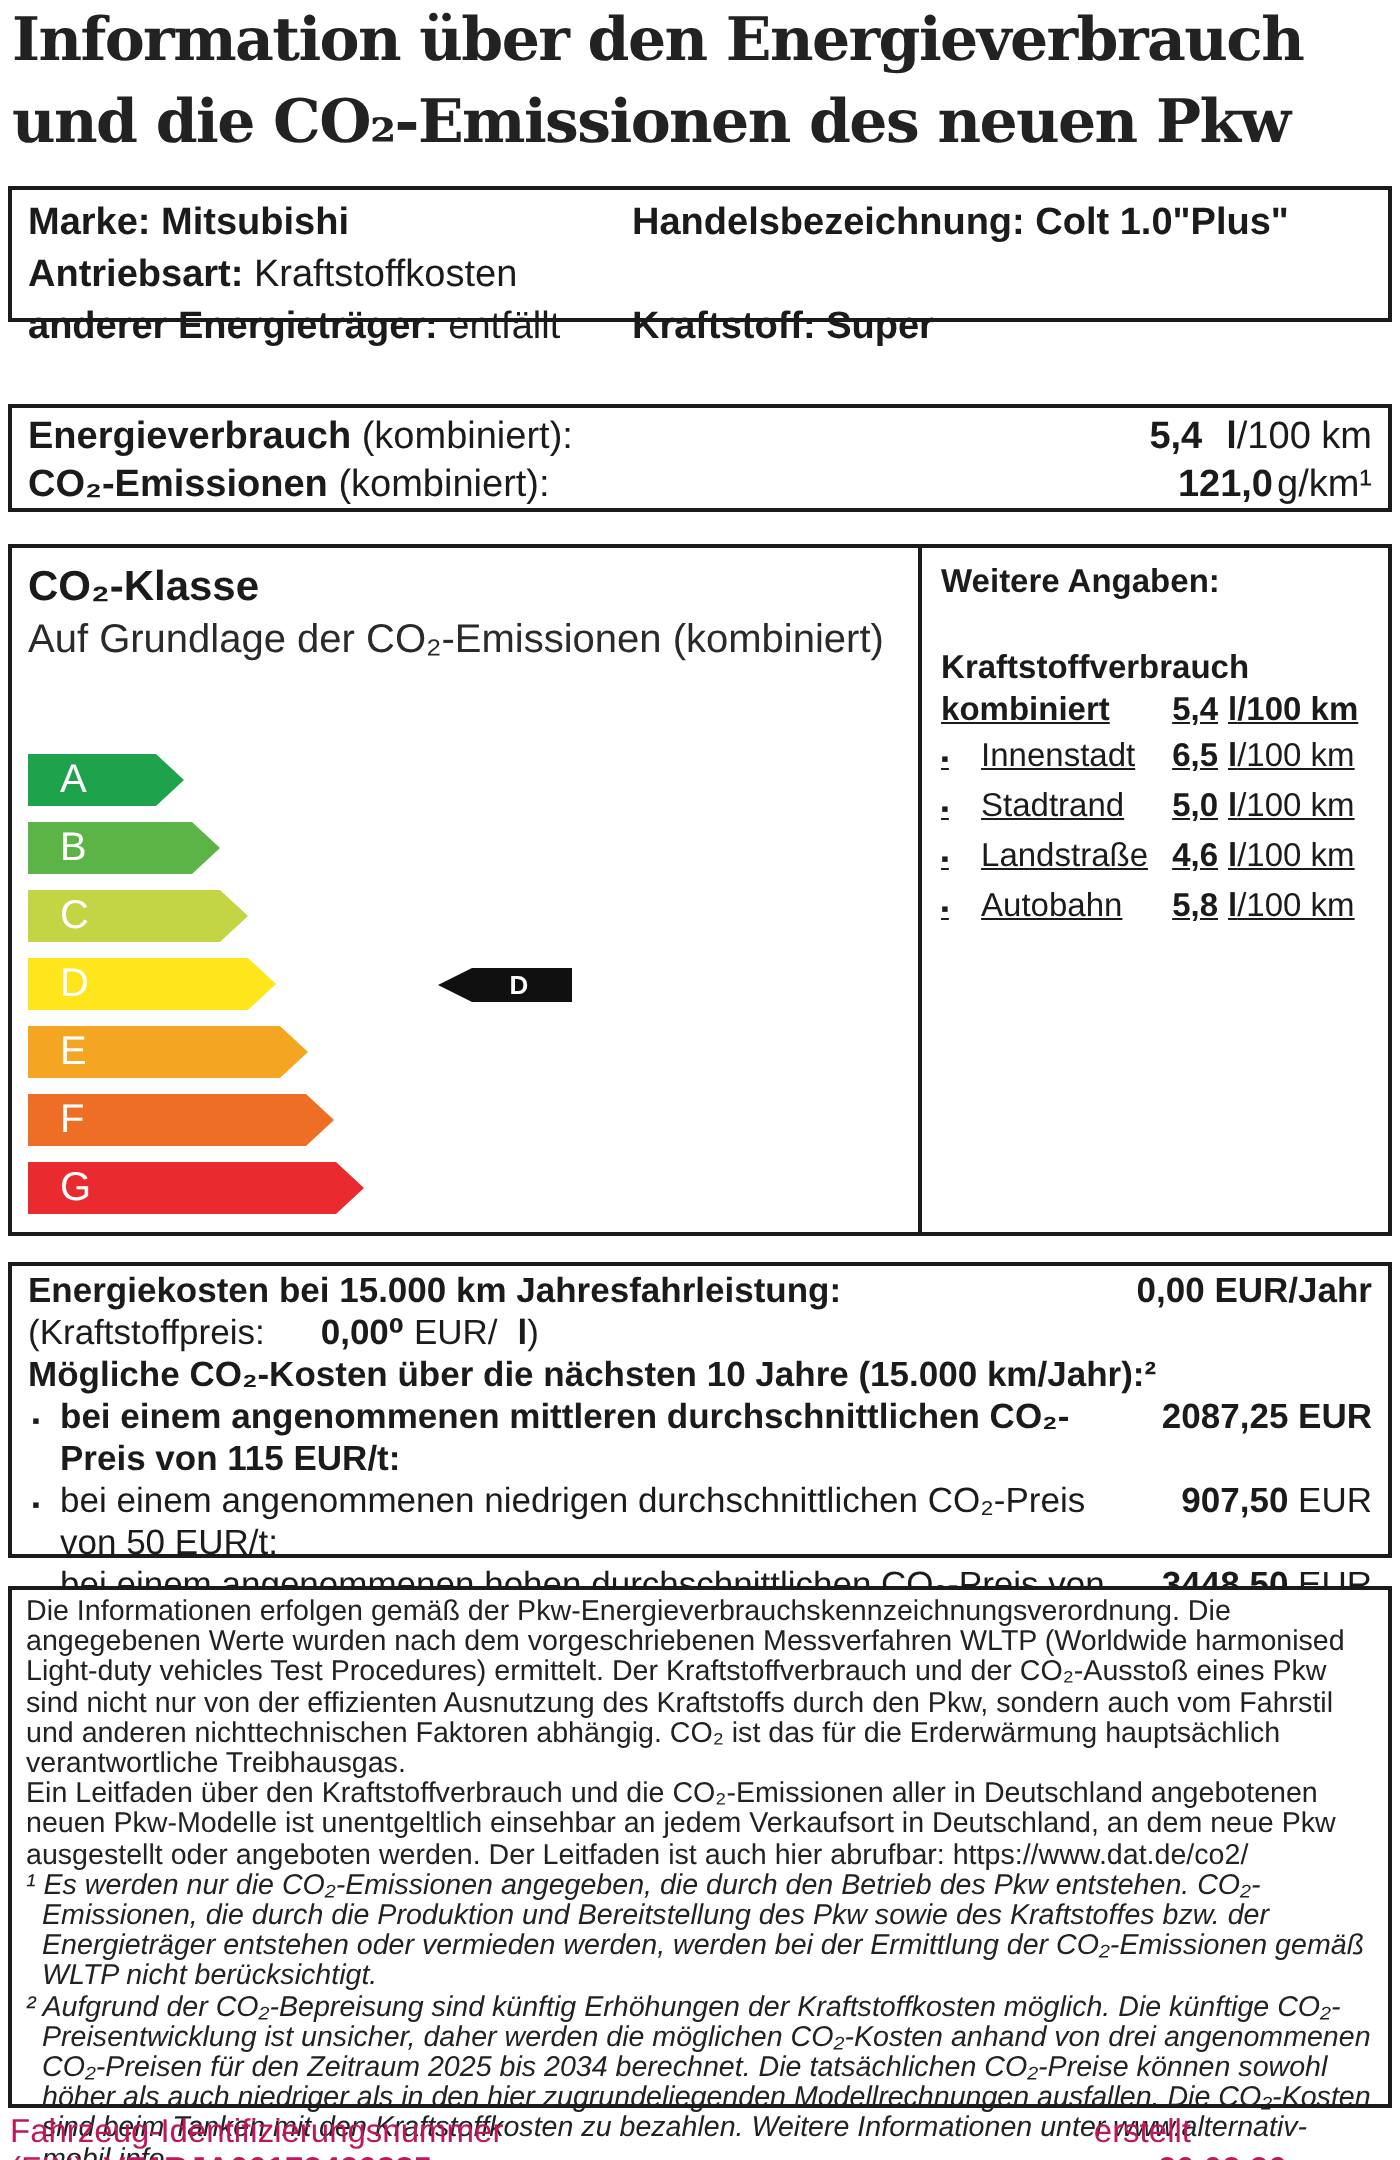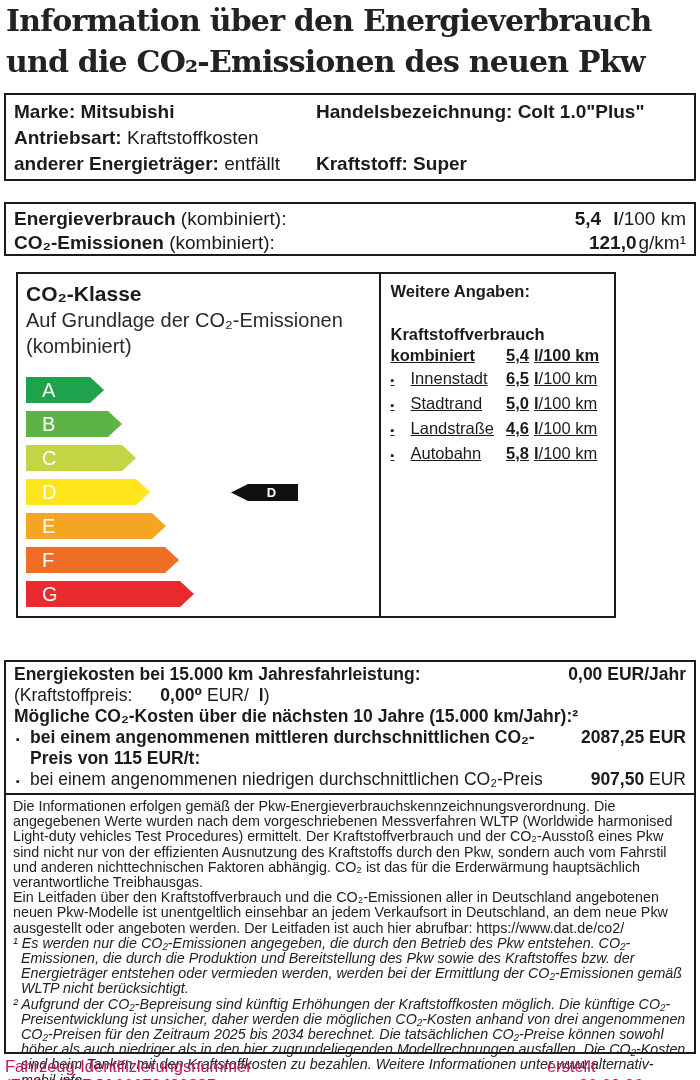--- a/index.html
+++ b/index.html
@@ -9,32 +9,32 @@
     font-family:"Liberation Sans","DejaVu Sans",sans-serif;
   }
   .box{position:absolute;border:2px solid #1b1b1b;box-sizing:border-box;background:#fff;}
 
   
   .title{position:absolute;top:0px;left:6px;right:4px;
     font-family:"DejaVu Serif","Liberation Serif",serif;
     font-weight:bold;font-size:30px;line-height:41px;letter-spacing:-0.8px;color:#222;}
 
   
-  .box1{top:93px;left:4px;width:692px;height:88px;padding:4px 8px;font-size:19px;}
+  .box1{top:93px;left:4px;width:692px;height:68px;padding:4px 8px;font-size:19px;}
   .info-row{display:grid;grid-template-columns:302px 1fr;line-height:26px;}
   .info-row.full{grid-template-columns:1fr;}
   .b{font-weight:bold;}
 
   
   .box2{top:202px;left:4px;width:692px;height:54px;padding:3px 8px;font-size:19px;}
   .cons-row{display:flex;line-height:24px;align-items:baseline;}
   .cons-row .val-group{margin-left:auto;}
 
   
-  .box3{top:272px;left:16px;width:600px;height:346px;display:flex;}
+  .box3{top:272px;left:4px;width:692px;height:346px;display:flex;}
   .box3-left{width:462px;position:relative;padding:6px 8px;box-sizing:border-box;}
   .box3-right{flex:1;border-left:2px solid #1b1b1b;padding:8px 8px 6px 10px;box-sizing:border-box;font-size:16.5px;}
   .co2-heading{font-size:21px;font-weight:bold;line-height:27px;}
   .co2-sub{font-size:20px;line-height:26px;color:#2a2a2a;}
   .arrows{position:absolute;top:103px;left:8px;right:0;}
   .co2-arrow{height:26px;margin-bottom:8px;display:flex;align-items:center;
     padding-left:16px;color:#fff;font-size:20px;box-sizing:border-box;
     clip-path:polygon(0 0, calc(100% - 14px) 0, 100% 50%, calc(100% - 14px) 100%, 0 100%);}
   .marker{position:absolute;top:210px;left:213px;width:67px;height:17px;
     background:#101010;color:#fff;font-size:13px;font-weight:bold;
@@ -42,21 +42,21 @@
     clip-path:polygon(0 50%, 17px 0, 100% 0, 100% 100%, 17px 100%);}
   .wa-title{font-weight:bold;margin-bottom:24px;}
   .wa-kv{font-weight:bold;}
   .wa-row{display:grid;grid-template-columns:15px 1fr 40px 72px;line-height:23px;align-items:baseline;text-decoration:underline;}
   .wa-row .num{text-align:right;font-weight:bold;padding-right:5px;}
   .wa-row .bullet{font-size:11px;}
   .wa-row .lbl{padding-left:5px;}
   .wa-row.head .lbl{padding-left:0;grid-column:1 / span 2;font-weight:bold;}
 
   
-  .box4{top:631px;left:4px;width:692px;height:148px;padding:2px 8px;font-size:17.5px;margin-top:29px;}
+  .box4{top:631px;left:4px;width:692px;height:148px;padding:2px 8px;font-size:17.5px;}
   .cost-line{line-height:21px;}
   .cost-flex{display:flex;justify-content:space-between;line-height:21px;}
   .cost-grid{display:grid;grid-template-columns:16px 1fr 122px;line-height:21px;align-items:baseline;}
   .cost-grid .bullet{font-size:11px;padding-left:2px;}
   .cost-grid .price{text-align:right;white-space:nowrap;}
   .sp28{display:inline-block;width:28px;}
   .sp10{display:inline-block;width:10px;}
 
   
   .box5{top:793px;left:4px;width:692px;height:261px;padding:4px 7px;font-size:14.3px;line-height:15.2px;color:#222;}

